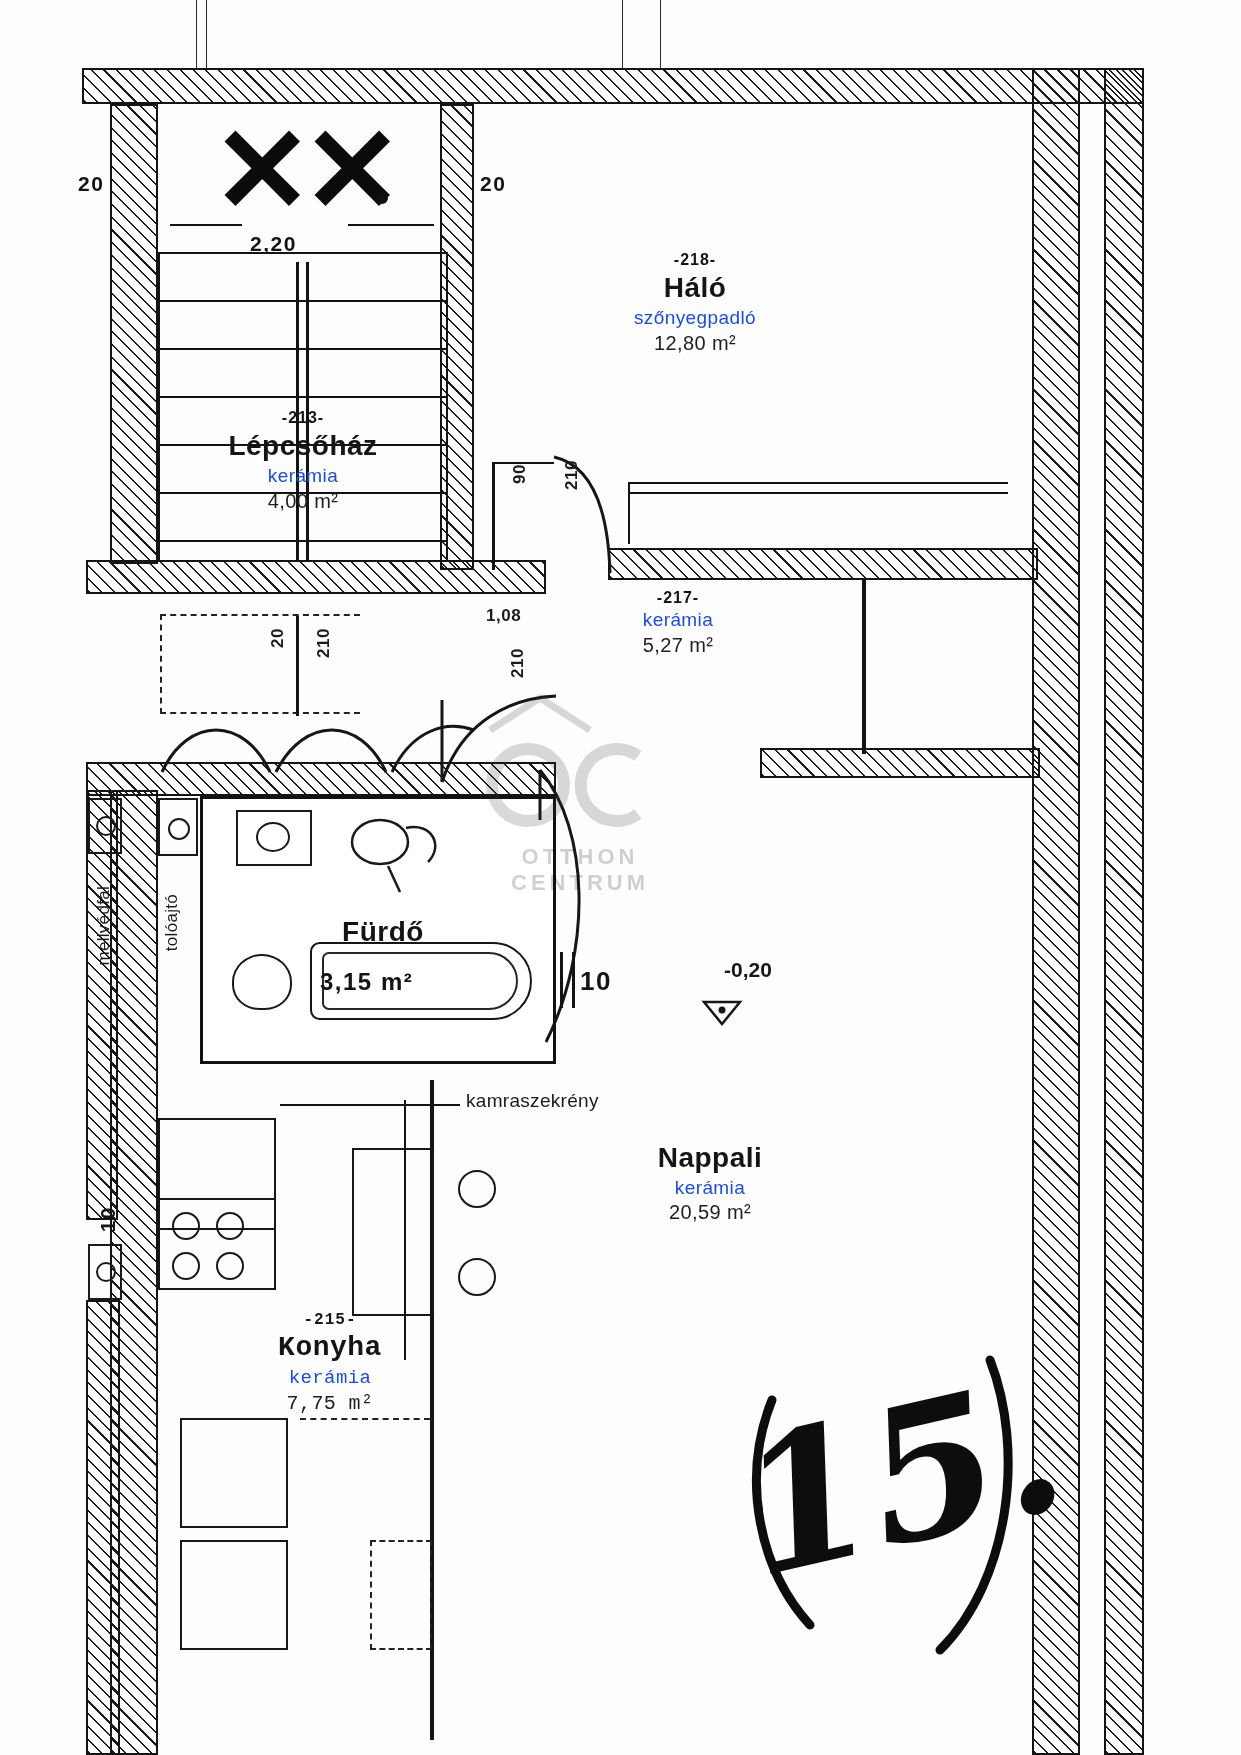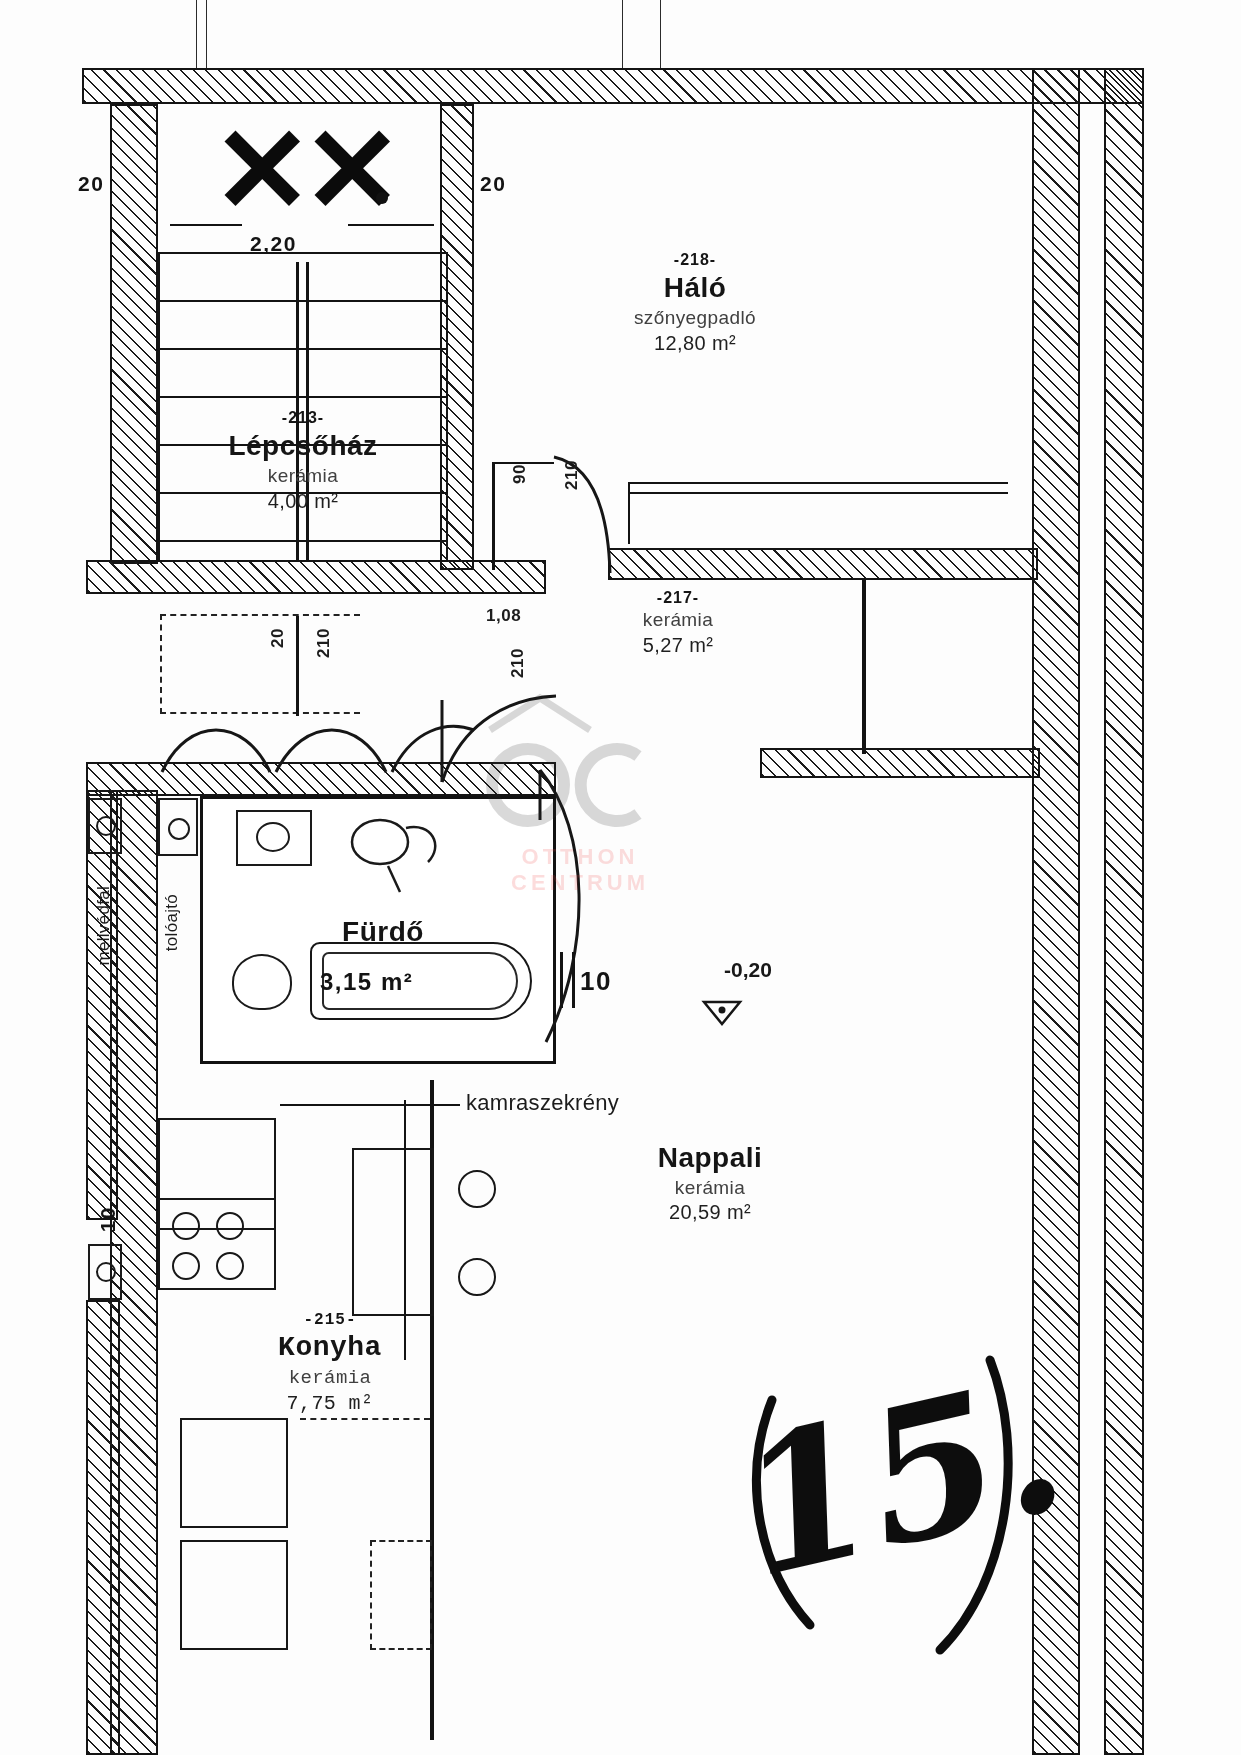--- a/index.html
+++ b/index.html
@@ -63,21 +63,21 @@
     letter-spacing: 1px;
   }
   .room-name {
     font-size: 28px;
     font-weight: 600;
     letter-spacing: 0.5px;
   }
   .room-mat {
     font-size: 19px;
     font-weight: 400;
-    color: #404040;
+    color: #1d4ed8;
     letter-spacing: 0.4px;
   }
   .room-area {
     font-size: 20px;
     font-weight: 500;
     color: #1f1f1f;
     letter-spacing: 0.4px;
   }
   .dim-text {
     font-size: 21px;
@@ -91,21 +91,21 @@
     font-weight: 600;
     color: #1d1d1d;
     letter-spacing: 0.5px;
     white-space: nowrap;
   }
   .vert-text {
     writing-mode: vertical-rl;
     transform: rotate(180deg);
   }
   .note-text {
-    font-size: 22px;
+    font-size: 19px;
     color: #1b1b1b;
     white-space: nowrap;
     letter-spacing: 0.3px;
   }
   .elev-text {
     font-size: 21px;
     font-weight: 600;
     color: #181818;
     white-space: nowrap;
   }
@@ -123,21 +123,21 @@
     top: 690px;
     width: 220px;
     height: 230px;
     opacity: 0.18;
     pointer-events: none;
   }
   #watermark .wm-text {
     text-align: center;
     font-size: 22px;
     letter-spacing: 4px;
-    color: #ef4444;
+    color: #000000;
     font-weight: 600;
   }
   
   .hand15 {
     position: absolute;
     font-family: "DejaVu Serif", serif;
     font-size: 185px;
     font-style: italic;
     font-weight: 700;
     color: #0d0d0d;

